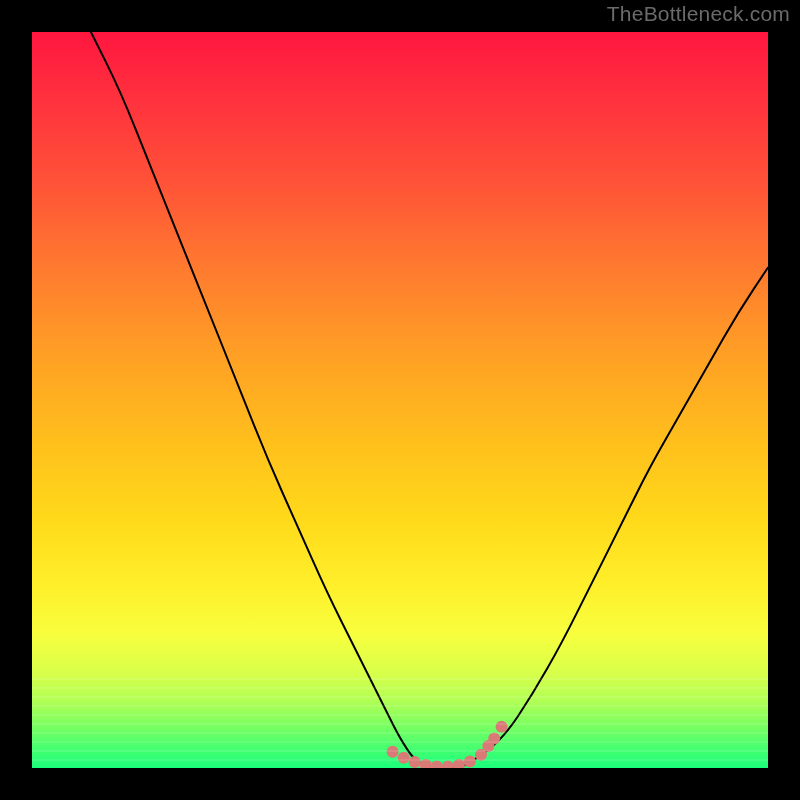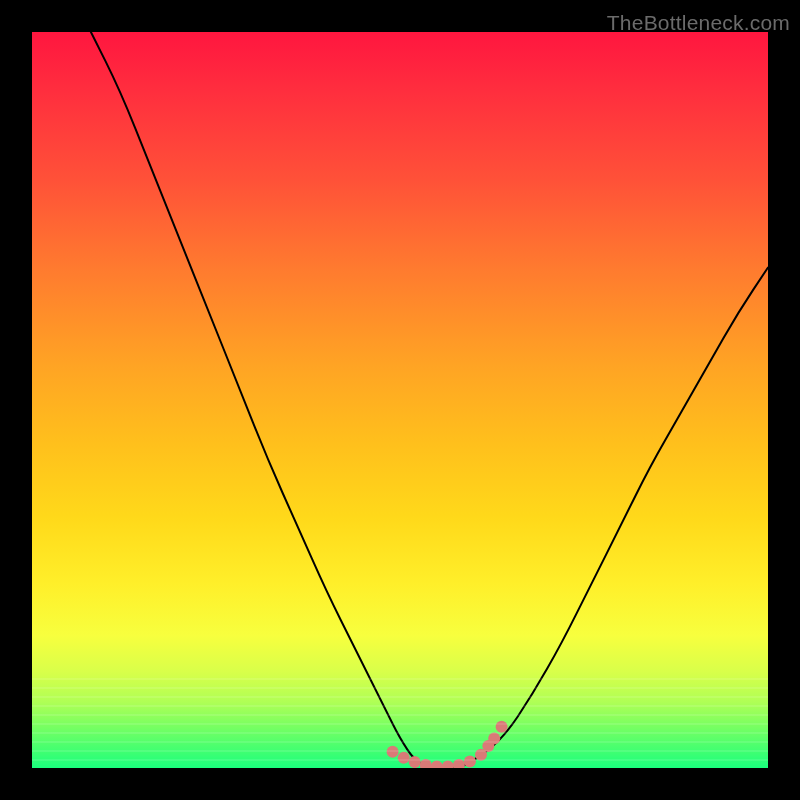--- a/index.html
+++ b/index.html
@@ -53,21 +53,21 @@
         to bottom,
         rgba(255,255,255,0.10) 0px,
         rgba(255,255,255,0.10) 2px,
         rgba(255,255,255,0.00) 2px,
         rgba(255,255,255,0.00) 9px
       );
     pointer-events: none;
   }
   .attribution {
     position: absolute;
-    top: 11px;
+    top: 2px;
     right: 10px;
     color: #6b6b6b;
     font-size: 21px;
     letter-spacing: 0.2px;
     user-select: none;
   }
   svg.curve {
     position: absolute;
     left: 0;
     top: 0;

